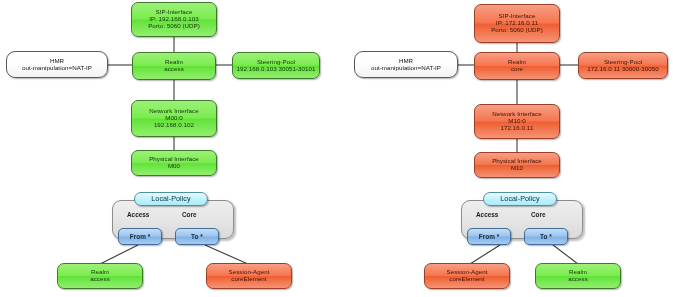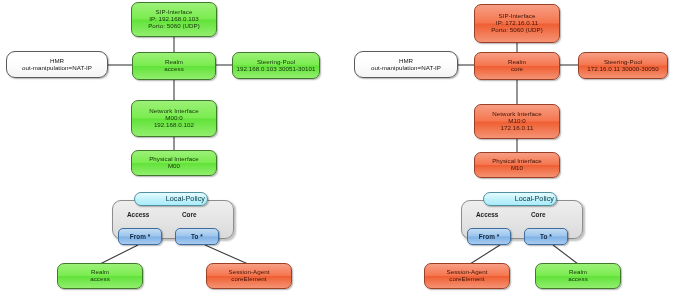--- a/index.html
+++ b/index.html
@@ -80,21 +80,20 @@
     font-size: 6.4px;
     font-weight: bold;
   }
   
   .cyan {
     background: linear-gradient(180deg, #e6fbff 0%, #c2f2fb 50%, #a9ecf8 100%);
     border-color: #4e8fa0;
     color: #0b3440;
     border-radius: 9px;
     font-size: 7.2px;
-    align-items: flex-end;
   }
 
   
   .lp-box {
     position: absolute;
     box-sizing: border-box;
     background: linear-gradient(180deg, #eeeeee 0%, #e4e4e4 55%, #dadada 100%);
     border: 1px solid #8d8d8d;
     border-radius: 9px;
     box-shadow: 1.5px 1.5px 2px rgba(0,0,0,0.25);

